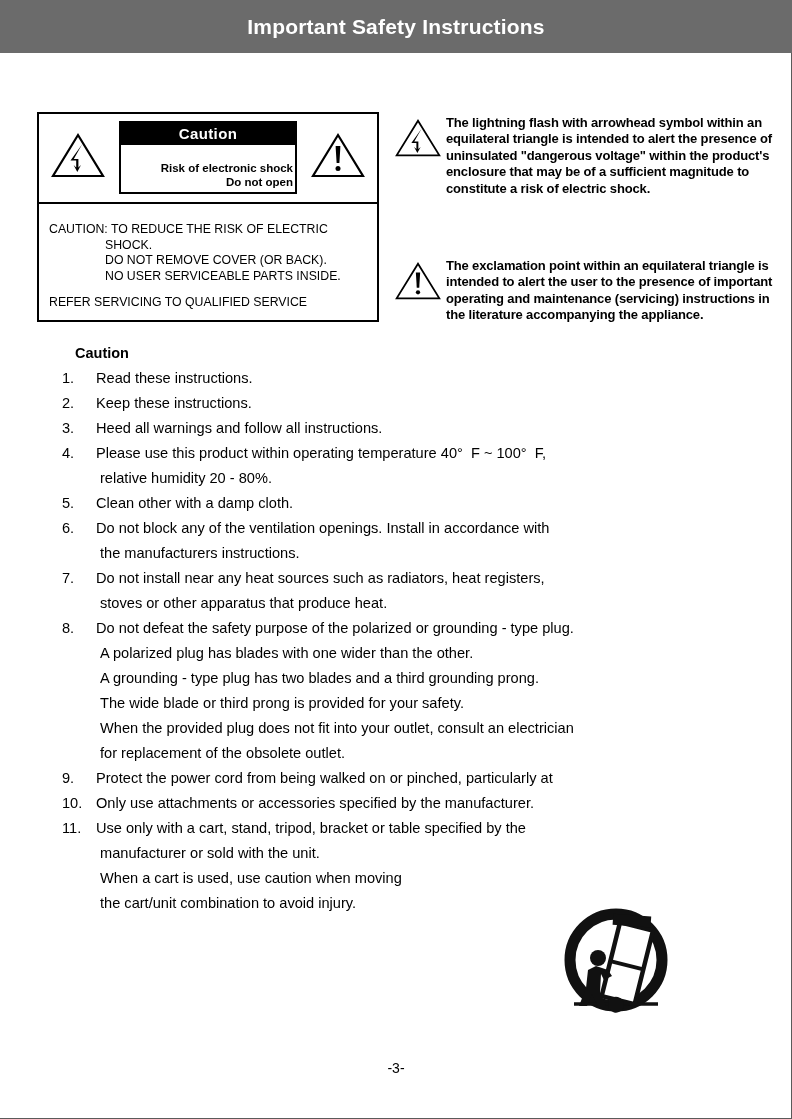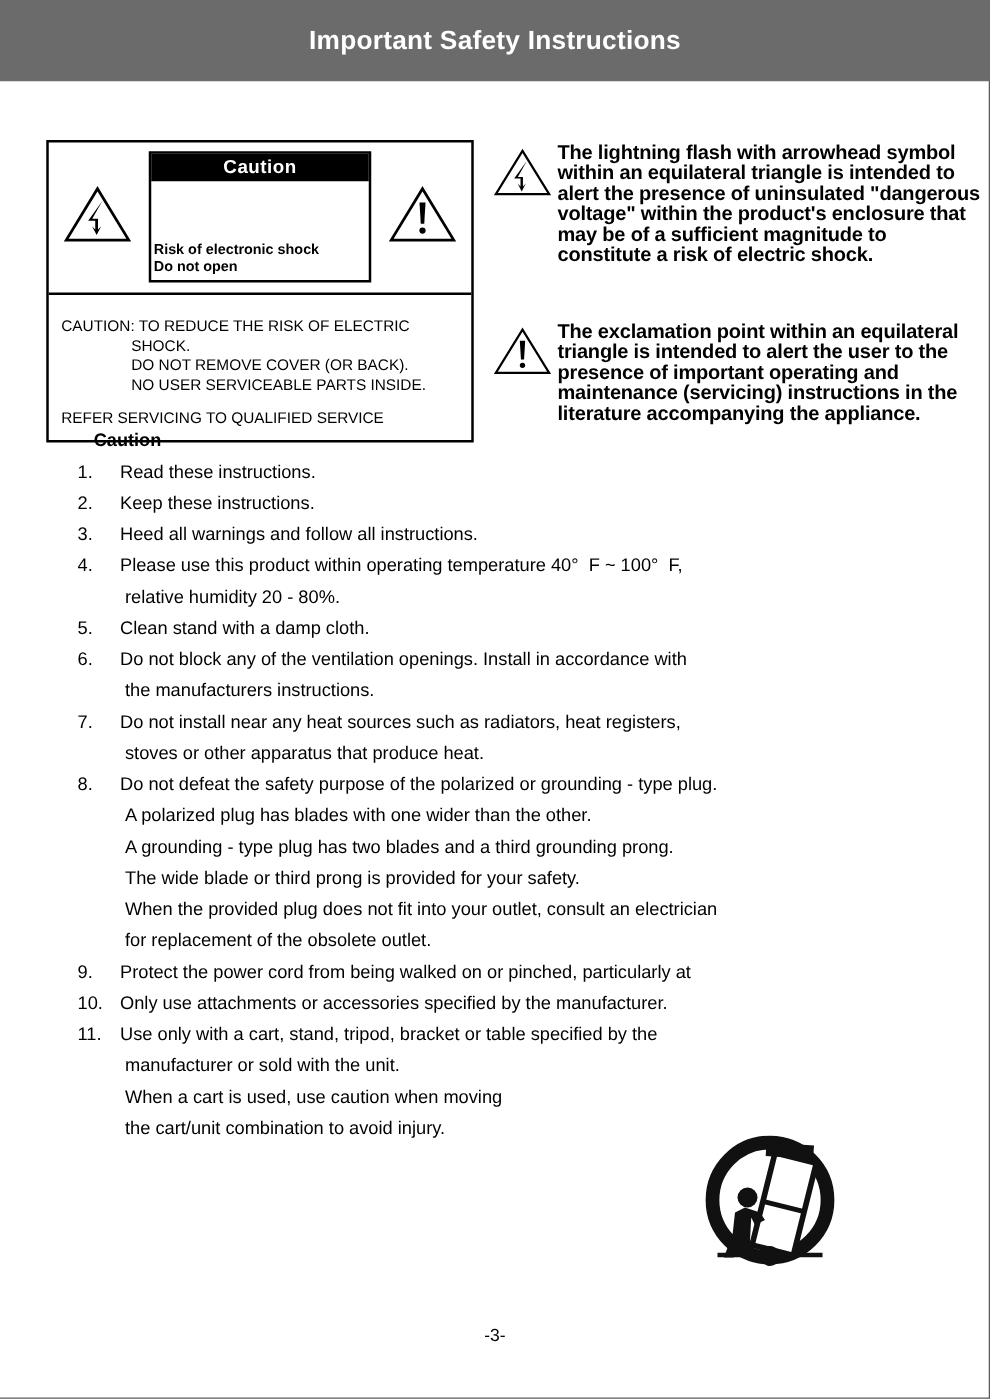--- a/index.html
+++ b/index.html
@@ -22,21 +22,21 @@
     border-bottom: 1px solid #5a5a5a;
     box-sizing: border-box;
   }
 
   
   .header-bar {
     position: absolute;
     left: 0;
     top: 0;
     width: 792px;
-    height: 65px;
+    height: 53px;
     background: #6b6b6b;
     display: flex;
     align-items: center;
     justify-content: center;
   }
   .header-title {
     color: #ffffff;
     font-size: 21px;
     font-weight: bold;
     letter-spacing: 0.2px;
@@ -73,27 +73,26 @@
     background: #000;
     color: #fff;
     text-align: center;
     font-size: 15px;
     font-weight: bold;
     line-height: 19px;
     padding: 1px 0 2px 0;
     letter-spacing: 0.4px;
   }
   .caution-label-body {
-    text-align: left;
+    text-align: right;
     font-size: 11.5px;
     font-weight: bold;
     line-height: 14px;
-    padding: 0 2px 3px 2px;
-    color: #000;
-    margin-top: 48px;
+    padding: 16px 2px 3px 2px;
+    color: #000;
   }
 
   .caution-text {
     padding: 18px 8px 9px 10px;
     font-size: 12.3px;
     line-height: 15.5px;
     color: #000;
   }
   .ct-line { white-space: pre; }
   .ct-indent { padding-left: 56px; }
@@ -106,21 +105,21 @@
     align-items: flex-start;
   }
   .explain-1 { left: 394px; top: 115px; width: 392px; }
   .explain-2 { left: 394px; top: 258px; width: 392px; justify-content: flex-end; }
   .explain-ico {
     flex: 0 0 auto;
     width: 52px;
     padding-top: 2px;
   }
   .explain-txt {
-    font-size: 16px;
+    font-size: 13px;
     font-weight: bold;
     line-height: 16.4px;
     color: #000;
     letter-spacing: -0.15px;
   }
 
   
   .list-wrap {
     position: absolute;
     left: 62px;
@@ -263,21 +262,21 @@
         <div class="li">
           <span class="li-num">4.</span>
           <span class="li-body">
             <div class="li-line">Please use this product within operating temperature 40°  F ~ 100°  F,</div>
             <div class="li-line sub">relative humidity 20 - 80%.</div>
           </span>
         </div>
         <div class="li">
           <span class="li-num">5.</span>
           <span class="li-body">
-            <div class="li-line">Clean stand with a damp cloth.</div>
+            <div class="li-line">Clean other with a damp cloth.</div>
           </span>
         </div>
         <div class="li">
           <span class="li-num">6.</span>
           <span class="li-body">
             <div class="li-line">Do not block any of the ventilation openings. Install in accordance with</div>
             <div class="li-line sub">the manufacturers instructions.</div>
           </span>
         </div>
         <div class="li">

